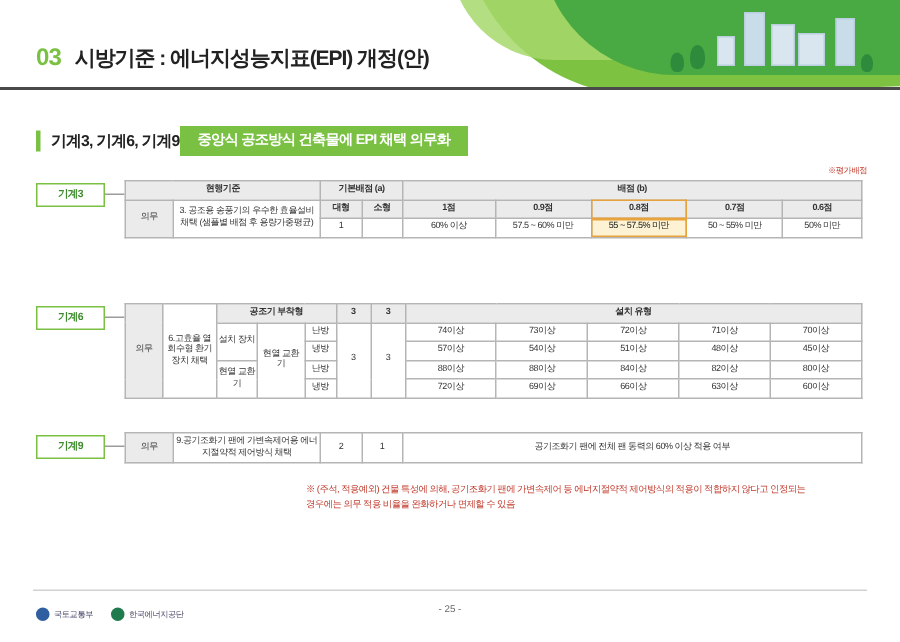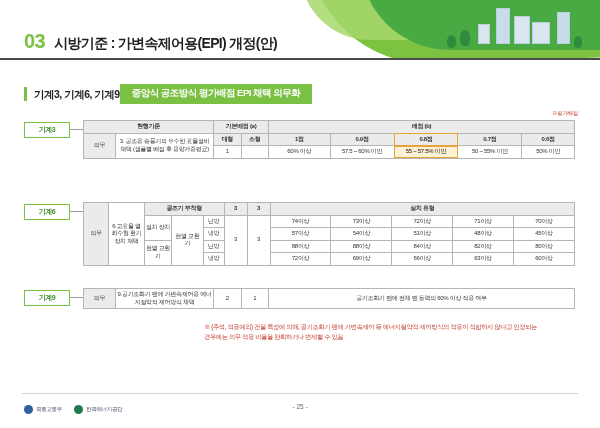--- a/index.html
+++ b/index.html
@@ -89,21 +89,21 @@
   }
   .title-row {
     position: absolute;
     top: 30px;
     left: 24px;
     display: flex;
     align-items: baseline;
     gap: 9px;
   }
   .title-num {
-    font-size: 20px;
+    font-size: 16px;
     font-weight: bold;
     color: #7ac143;
     letter-spacing: -0.5px;
   }
   .title-text {
     font-size: 14px;
     font-weight: bold;
     color: #222222;
     letter-spacing: -0.7px;
   }
@@ -271,26 +271,26 @@
     <div class="bld tall" style="right:30px;width:11px;height:30px;"></div>
     <div class="bld" style="right:110px;width:10px;height:18px;"></div>
     <div class="tree" style="right:130px;"></div>
     <div class="tree" style="right:144px;bottom:10px;height:13px;width:9px;"></div>
     <div class="tree" style="right:18px;bottom:10px;height:12px;width:8px;"></div>
   </div>
   <div class="header-rule"></div>
 
   <div class="title-row">
     <span class="title-num">03</span>
-    <span class="title-text">시방기준 : 가변속제어용(EPI) 개정(안)</span>
+    <span class="title-text">시방기준 : 에너지성능지표(EPI) 개정(안)</span>
   </div>
 
   <div class="subtitle-row">
     <span class="subtitle-left">기계3, 기계6, 기계9</span>
-    <span class="subtitle-chip">중앙식 공조방식 평가배점 EPI 채택 의무화</span>
+    <span class="subtitle-chip">중앙식 공조방식 건축물에 EPI 채택 의무화</span>
   </div>
 
   <div class="unit-note">※평가배점</div>
 
   <div class="block" style="top:120px;">
     <div class="tag">기계3</div>
     <div class="tag-connector"></div>
     <table class="grid" style="width:492px;">
       <colgroup>
         <col style="width:28px">

